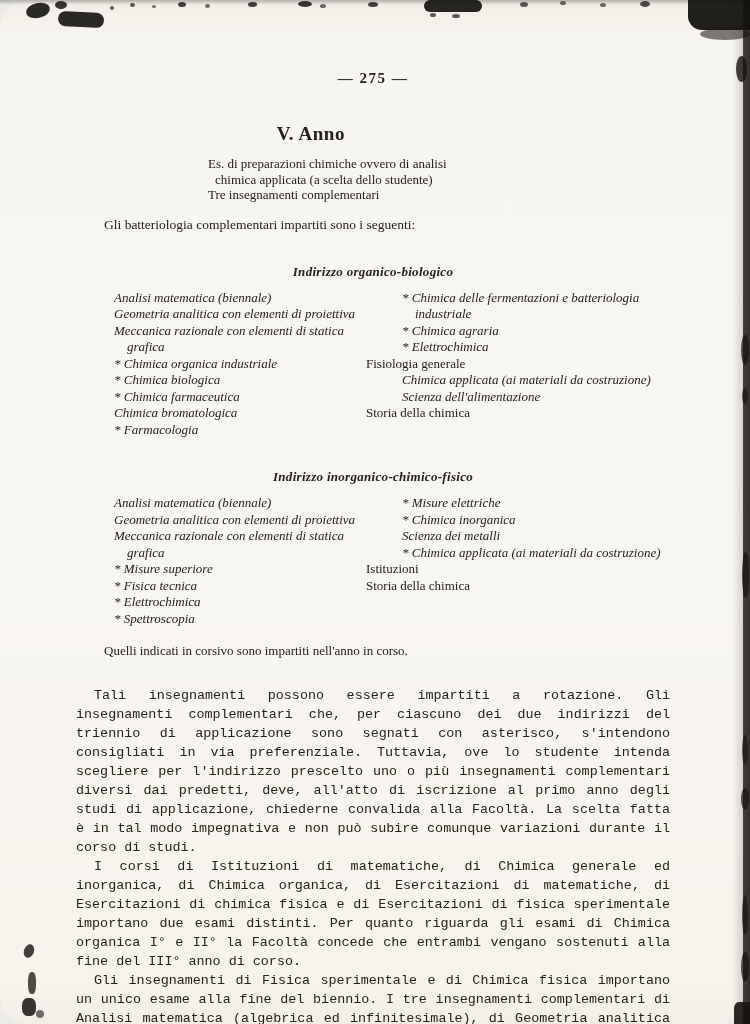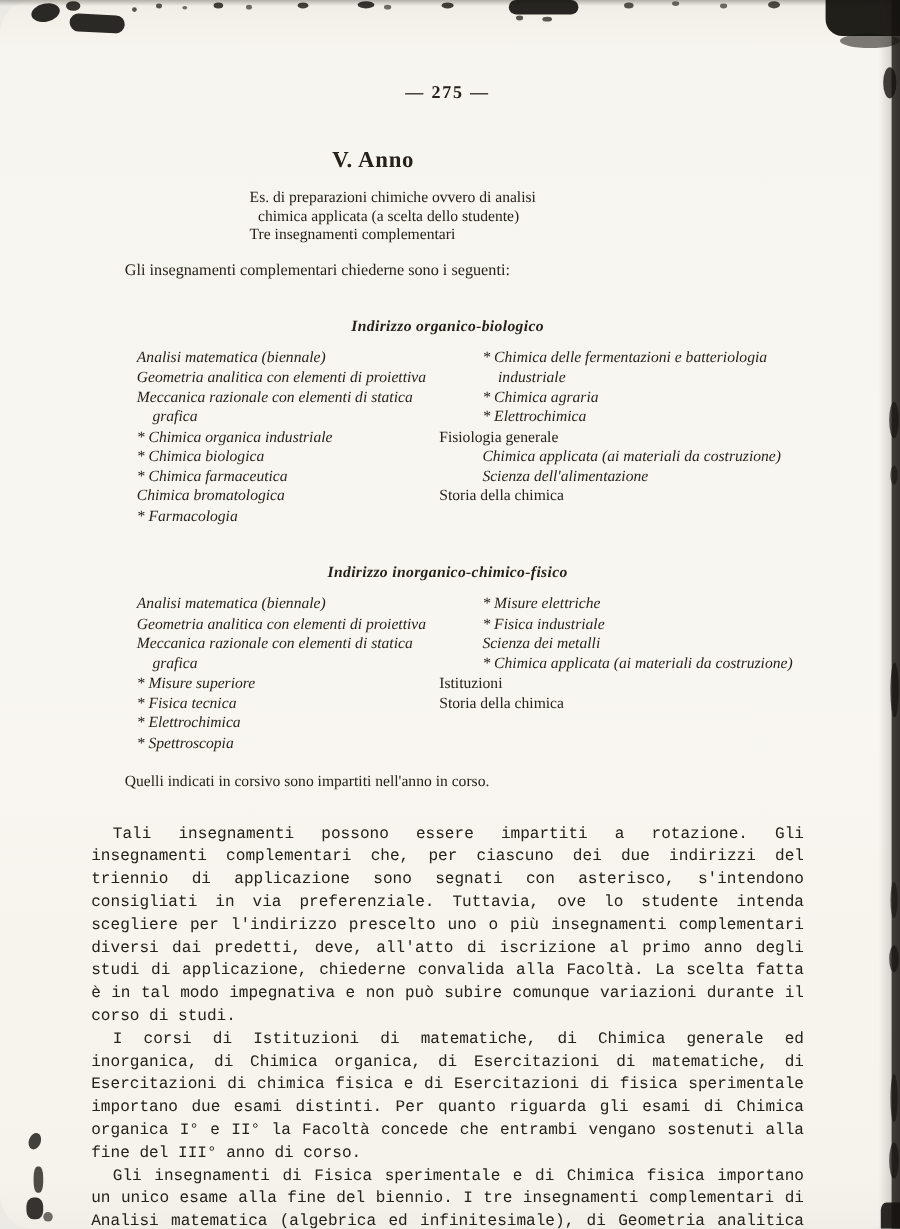--- a/index.html
+++ b/index.html
@@ -93,21 +93,21 @@
 
   <div class="head-block">
     <div class="heading">V. Anno</div>
     <div class="intro" id="intro-lines">
         <div class="intro-line">Es. di preparazioni chimiche ovvero di analisi</div>
         <div class="intro-line ind">chimica applicata (a scelta dello studente)</div>
         <div class="intro-line">Tre insegnamenti complementari</div>
       </div>
   </div>
 
-  <p class="lead">Gli insegnamenti complementari chiederne sono i seguenti:</p>
+  <p class="lead">Gli batteriologia complementari impartiti sono i seguenti:</p>
 
   <div id="sections">
       <div class="course-section">
         <div class="section-title">Indirizzo organico-biologico</div>
         <div class="columns">
           <div class="col col0">
             <div class="course it">Analisi matematica (biennale)</div>
             <div class="course it">Geometria analitica con elementi di proiettiva</div>
             <div class="course it">Meccanica razionale con elementi di statica grafica</div>
             <div class="course it">* Chimica organica industriale</div>
@@ -134,21 +134,21 @@
             <div class="course it">Analisi matematica (biennale)</div>
             <div class="course it">Geometria analitica con elementi di proiettiva</div>
             <div class="course it">Meccanica razionale con elementi di statica grafica</div>
             <div class="course it">* Misure superiore</div>
             <div class="course it">* Fisica tecnica</div>
             <div class="course it">* Elettrochimica</div>
             <div class="course it">* Spettroscopia</div>
           </div>
           <div class="col col1">
             <div class="course it">* Misure elettriche</div>
-            <div class="course it">* Fisica industriale</div>
+            <div class="course it">* Chimica inorganica</div>
             <div class="course it">Scienza dei metalli</div>
             <div class="course it">* Chimica applicata (ai materiali da costruzione)</div>
             <div class="course">Istituzioni</div>
             <div class="course">Storia della chimica</div>
           </div>
         </div>
       </div>
     </div>
 
   <p class="note">Quelli indicati in corsivo sono impartiti nell'anno in corso.</p>

